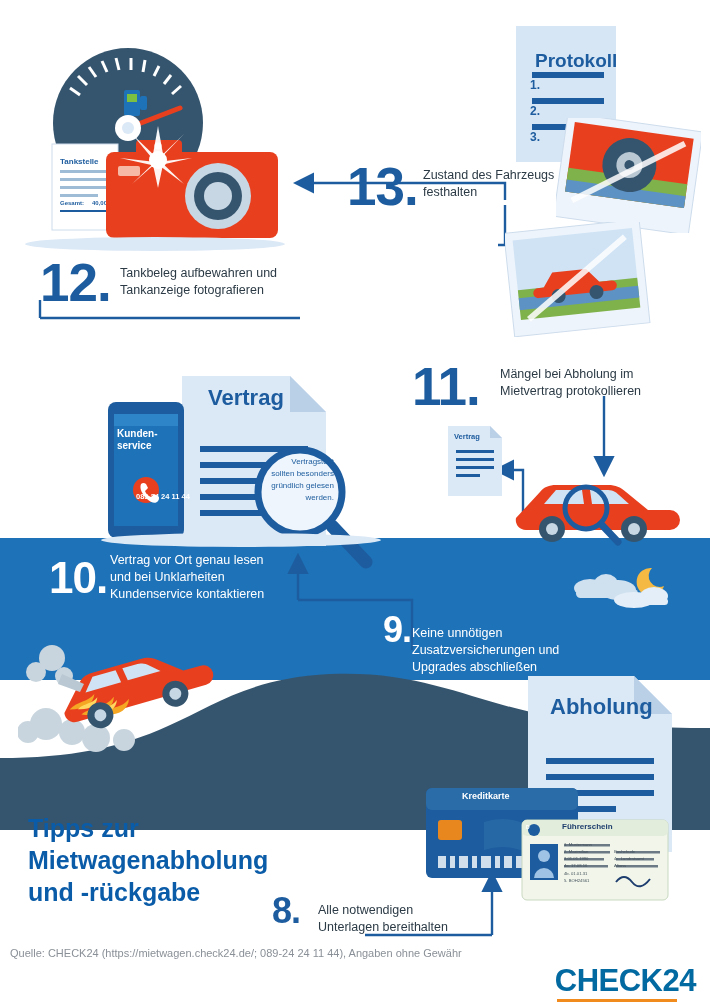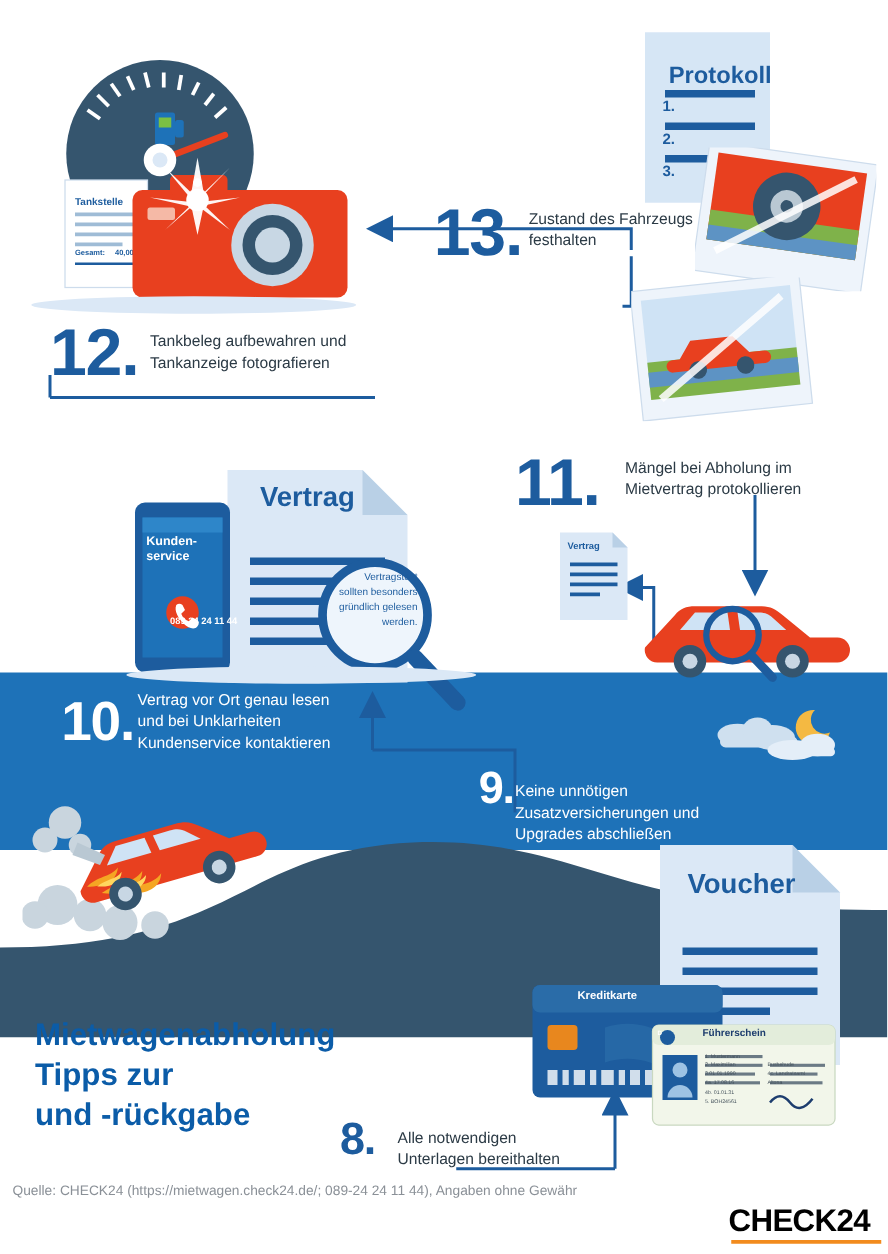--- a/index.html
+++ b/index.html
@@ -52,21 +52,21 @@
   }
 
   
   .footer-src{
     left:10px;top:947px;font-size:11px;color:#8a9097;
   }
   .logo{
     right:14px;top:963px;display:flex;align-items:center;
   }
   .logo-text{
-    font-size:25px;font-weight:bold;color:#000000;letter-spacing:-0.5px;
+    font-size:31px;font-weight:bold;color:#0369a1;letter-spacing:-0.5px;
     font-family:"Liberation Sans", sans-serif;
   }
   .logo-bar{
     position:absolute;left:2px;bottom:-3px;width:120px;height:3px;background:#f28b1e;
   }
 </style>
 </head>
 <body>
 
 <div class="stage">
@@ -340,21 +340,21 @@
   </svg>
 
   <svg class="abs" style="left:524px;top:672px;" width="160" height="190">
     <path d="M4 4 L110 4 L148 42 L148 180 L4 180 Z" fill="#dbe8f6"></path>
     <path d="M110 4 L148 42 L110 42 Z" fill="#b9d0e6"></path>
     <rect x="22" y="86" width="108" height="6" fill="#1d5c9e"></rect>
     <rect x="22" y="102" width="108" height="6" fill="#1d5c9e"></rect>
     <rect x="22" y="118" width="108" height="6" fill="#1d5c9e"></rect>
     <rect x="22" y="134" width="70" height="6" fill="#1d5c9e"></rect>
   </svg>
-  <div class="abs" style="left:550px;top:694px;font-size:22px;font-weight:bold;color:#1d5c9e;">Voucher</div>
+  <div class="abs" style="left:550px;top:694px;font-size:22px;font-weight:bold;color:#1d5c9e;">Abholung</div>
 
   <svg class="abs" style="left:424px;top:786px;" width="160" height="96">
     <rect x="2" y="2" width="152" height="90" rx="6" fill="#1d5c9e"></rect>
     <rect x="2" y="2" width="152" height="22" rx="6" fill="#2a6ca8"></rect>
     <rect x="14" y="34" width="24" height="20" rx="3" fill="#e8871e"></rect>
     <path d="M60 36 q18 -6 36 0 q18 6 36 0 l0 28 q-18 6 -36 0 q-18 -6 -36 0z" fill="#2a6ca8" opacity="0.75"></path>
     <g fill="#ffffff" opacity="0.8">
       <rect x="14" y="70" width="8" height="12"></rect>
       <rect x="26" y="70" width="5" height="12"></rect>
       <rect x="35" y="70" width="9" height="12"></rect>
@@ -402,22 +402,22 @@
     <div>Altona</div>
   </div>
 
   <div class="abs num big" style="left:272px;top:893px;font-size:36px;">8.</div>
   <div class="abs step-text" style="left:318px;top:902px;width:200px;">
     <div>Alle notwendigen</div>
     <div>Unterlagen bereithalten</div>
   </div>
 
   <div class="abs title">
+    <div>Tipps zur</div>
     <div>Mietwagenabholung</div>
-    <div>Tipps zur</div>
     <div>und -rückgabe</div>
   </div>
 
   <div class="abs footer-src">Quelle: CHECK24 (https://mietwagen.check24.de/; 089-24 24 11 44), Angaben ohne Gewähr</div>
   <div class="abs logo">
     <div style="position:relative;">
       <span class="logo-text">CHECK24</span>
       <span class="logo-bar"></span>
     </div>
   </div>

